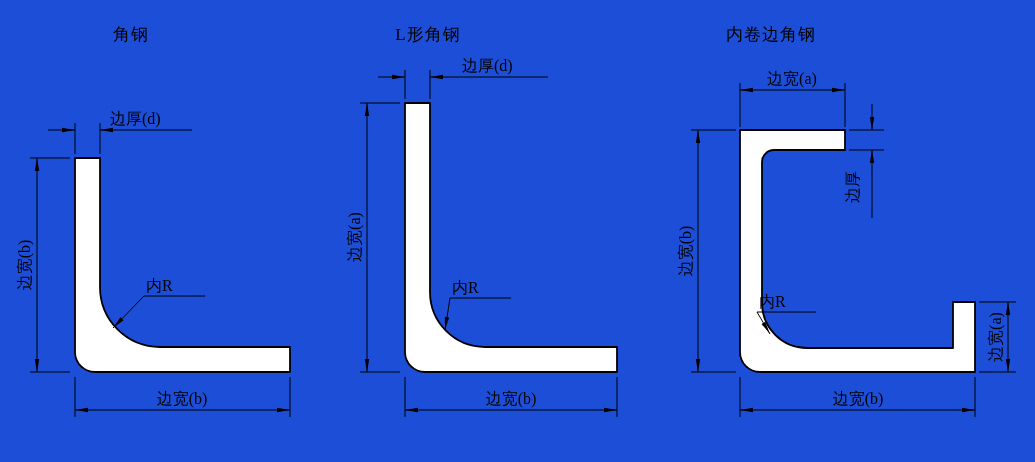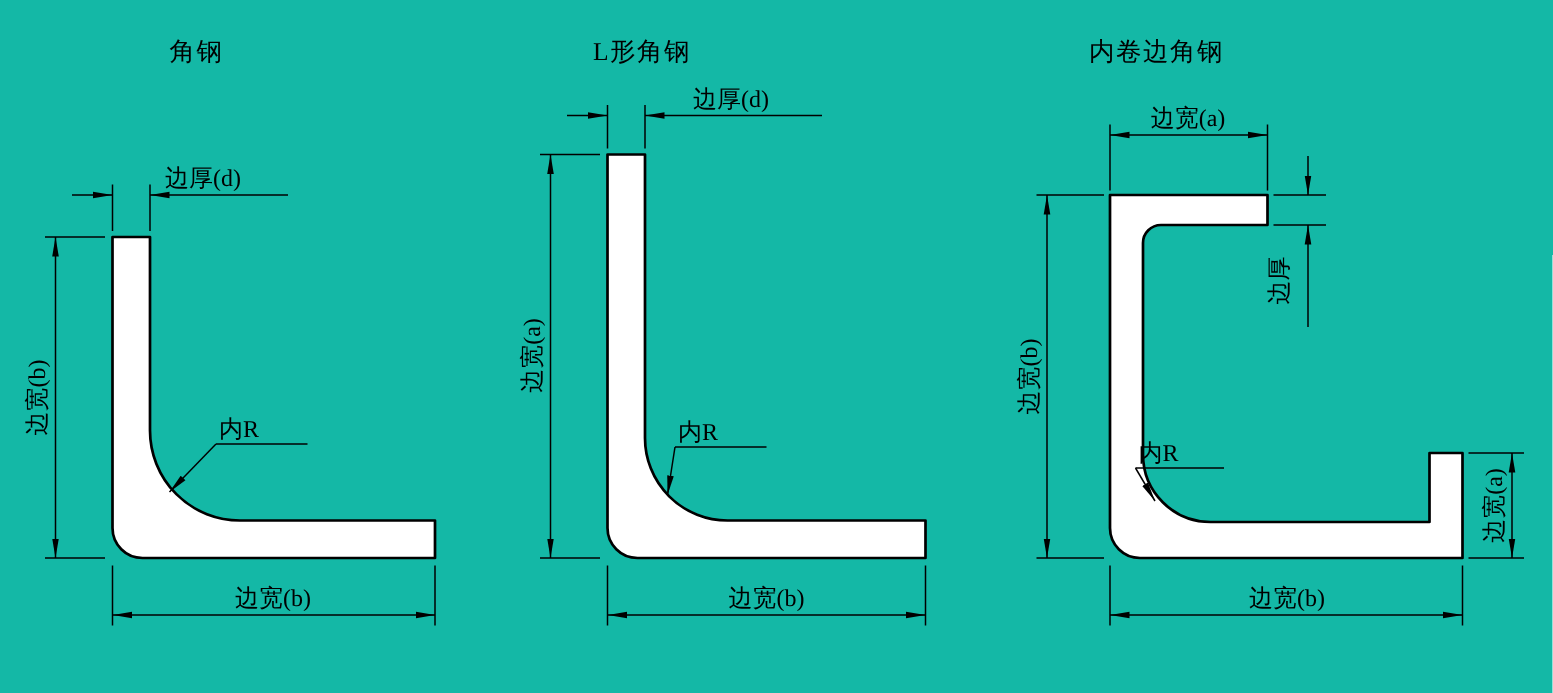--- a/index.html
+++ b/index.html
@@ -1,17 +1,17 @@
 <!DOCTYPE html>
 <html><head>
 <meta charset="utf-8">
 <style>
   html,body{margin:0;padding:0;background:#ffffff;}
   .canvas{
-    width:1035px;height:462px;background:#14b8a6;overflow:hidden;
+    width:1035px;height:462px;background:#1d4ed8;overflow:hidden;
     font-family:"Liberation Serif", serif;
     position:relative;
   }
   svg{display:block;}
   .profile{fill:#ffffff;stroke:#000000;stroke-width:1.8;stroke-linejoin:round;}
   .dim{stroke:#000000;stroke-width:1;fill:none;}
   .lbl{font-size:16px;fill:#000000;}
   .title{font-size:17px;fill:#000000;letter-spacing:1px;}
 </style>
 </head>

